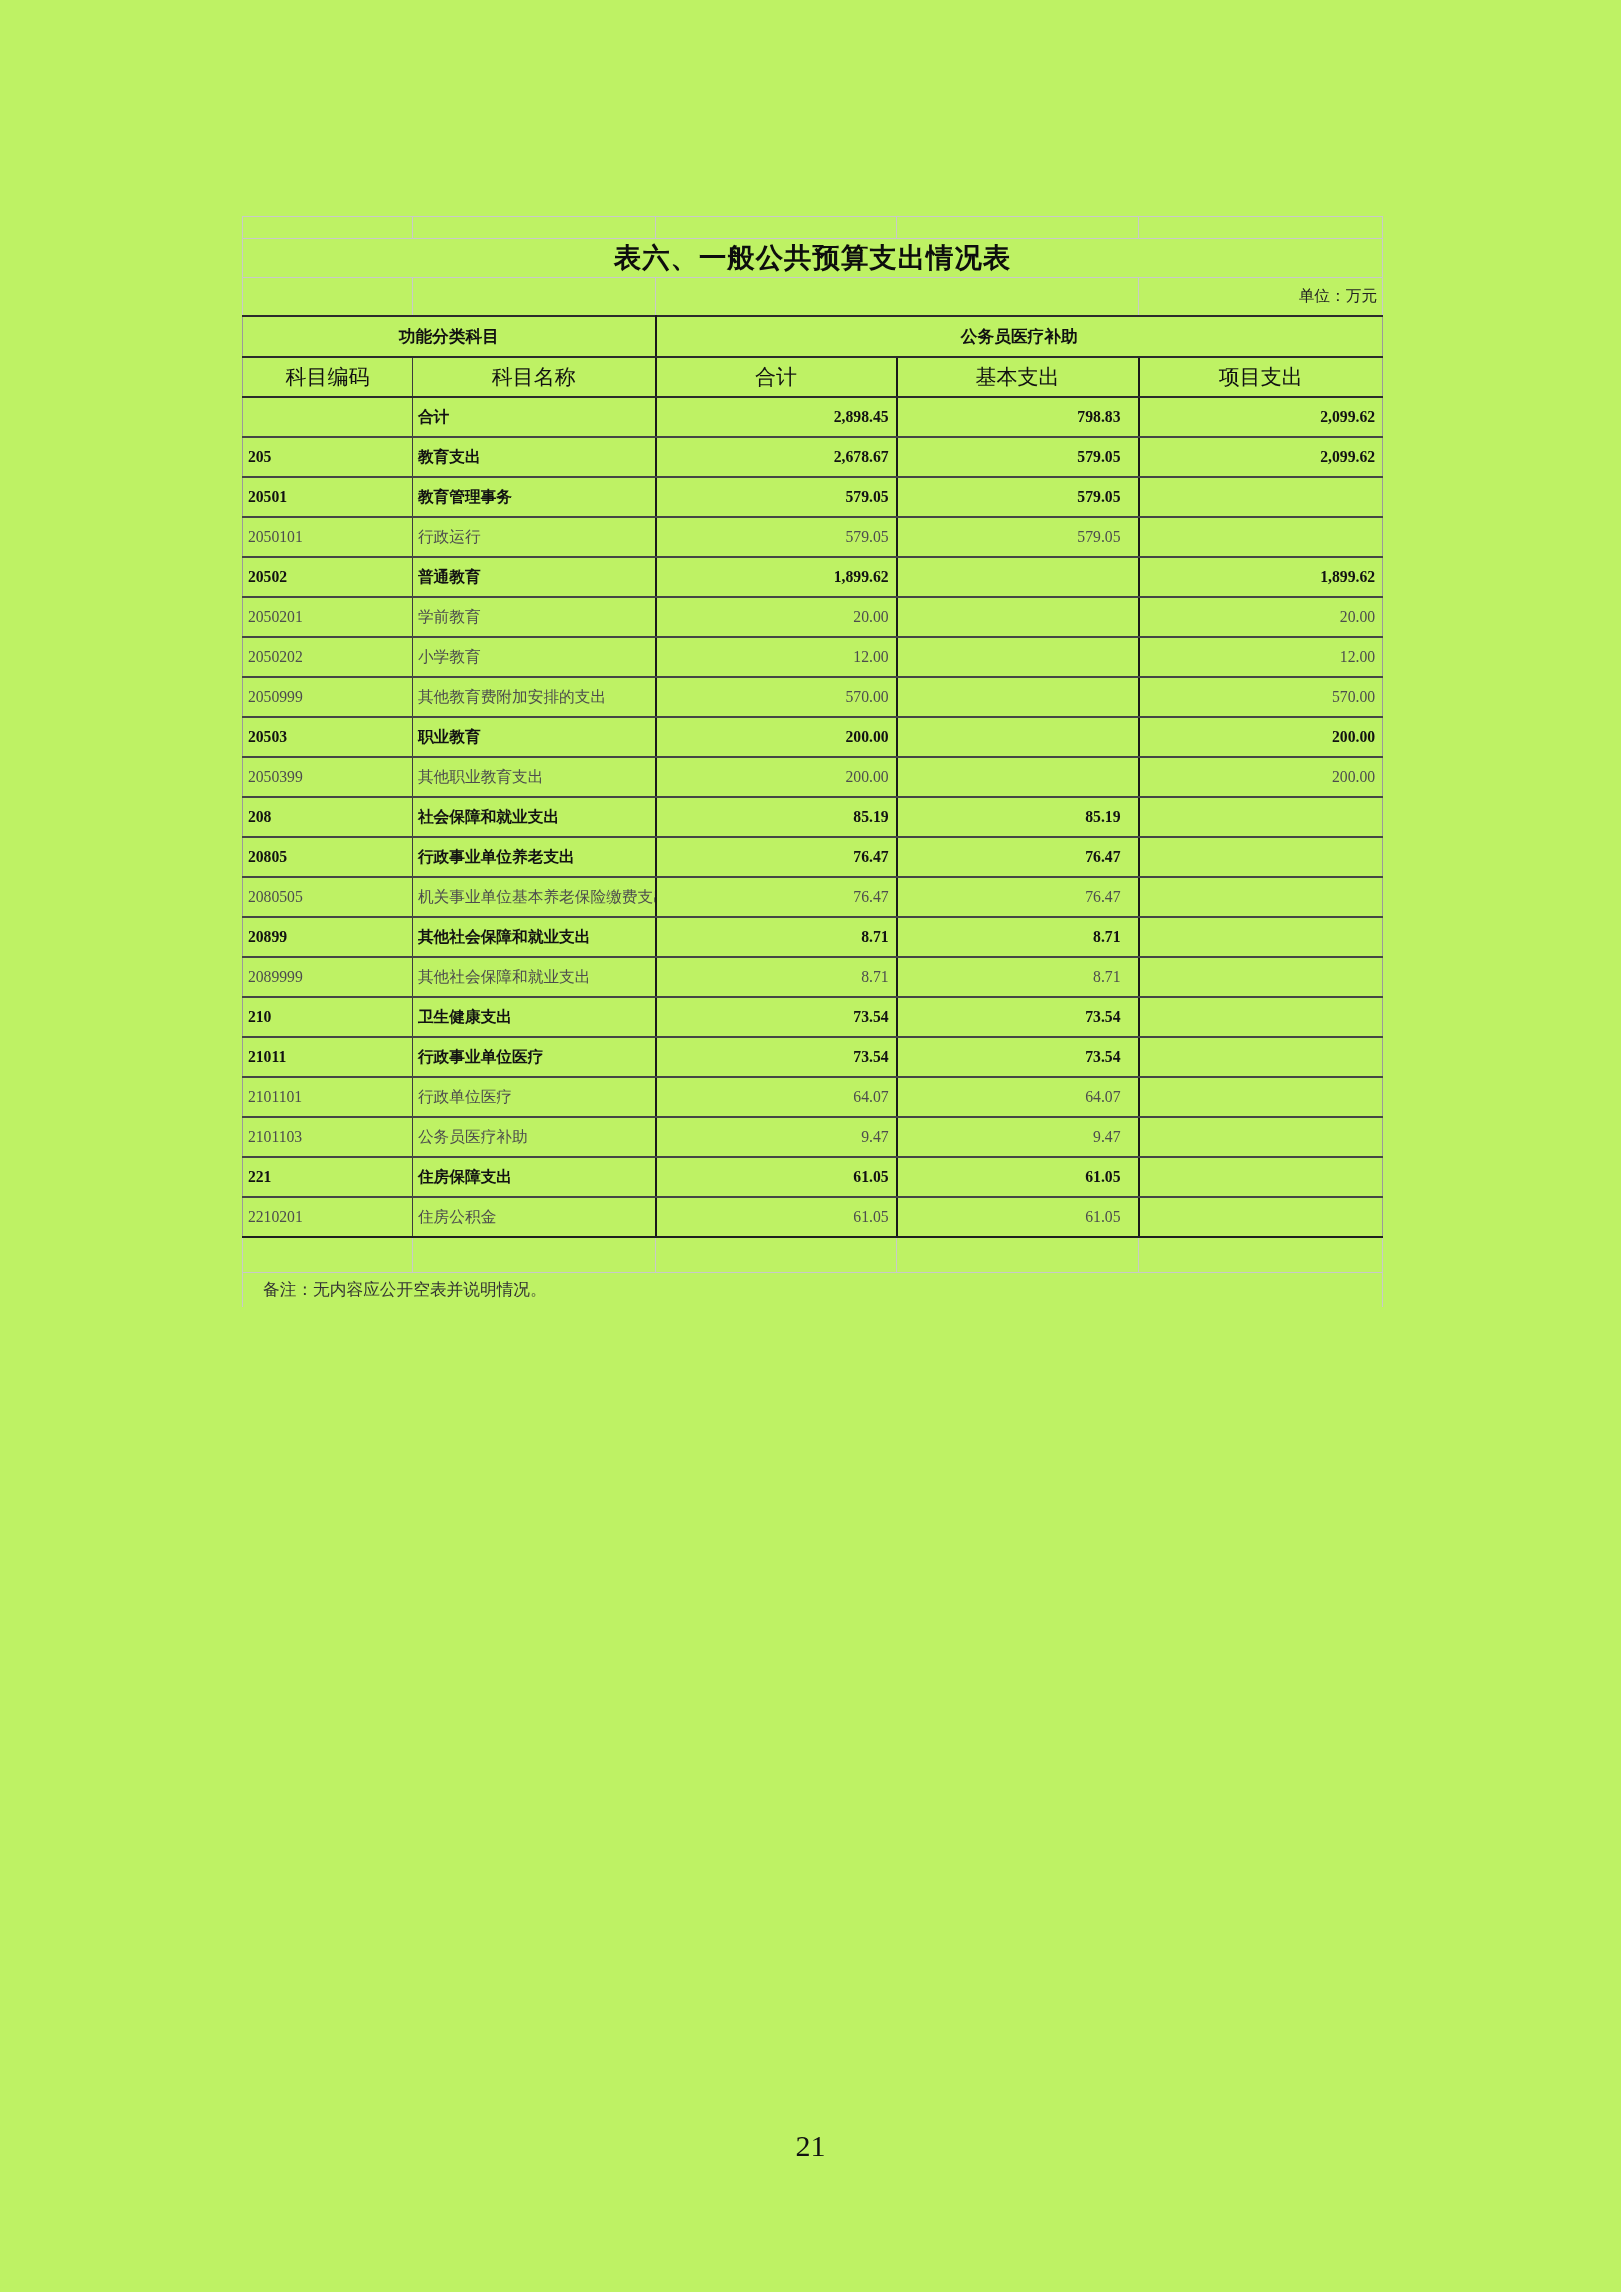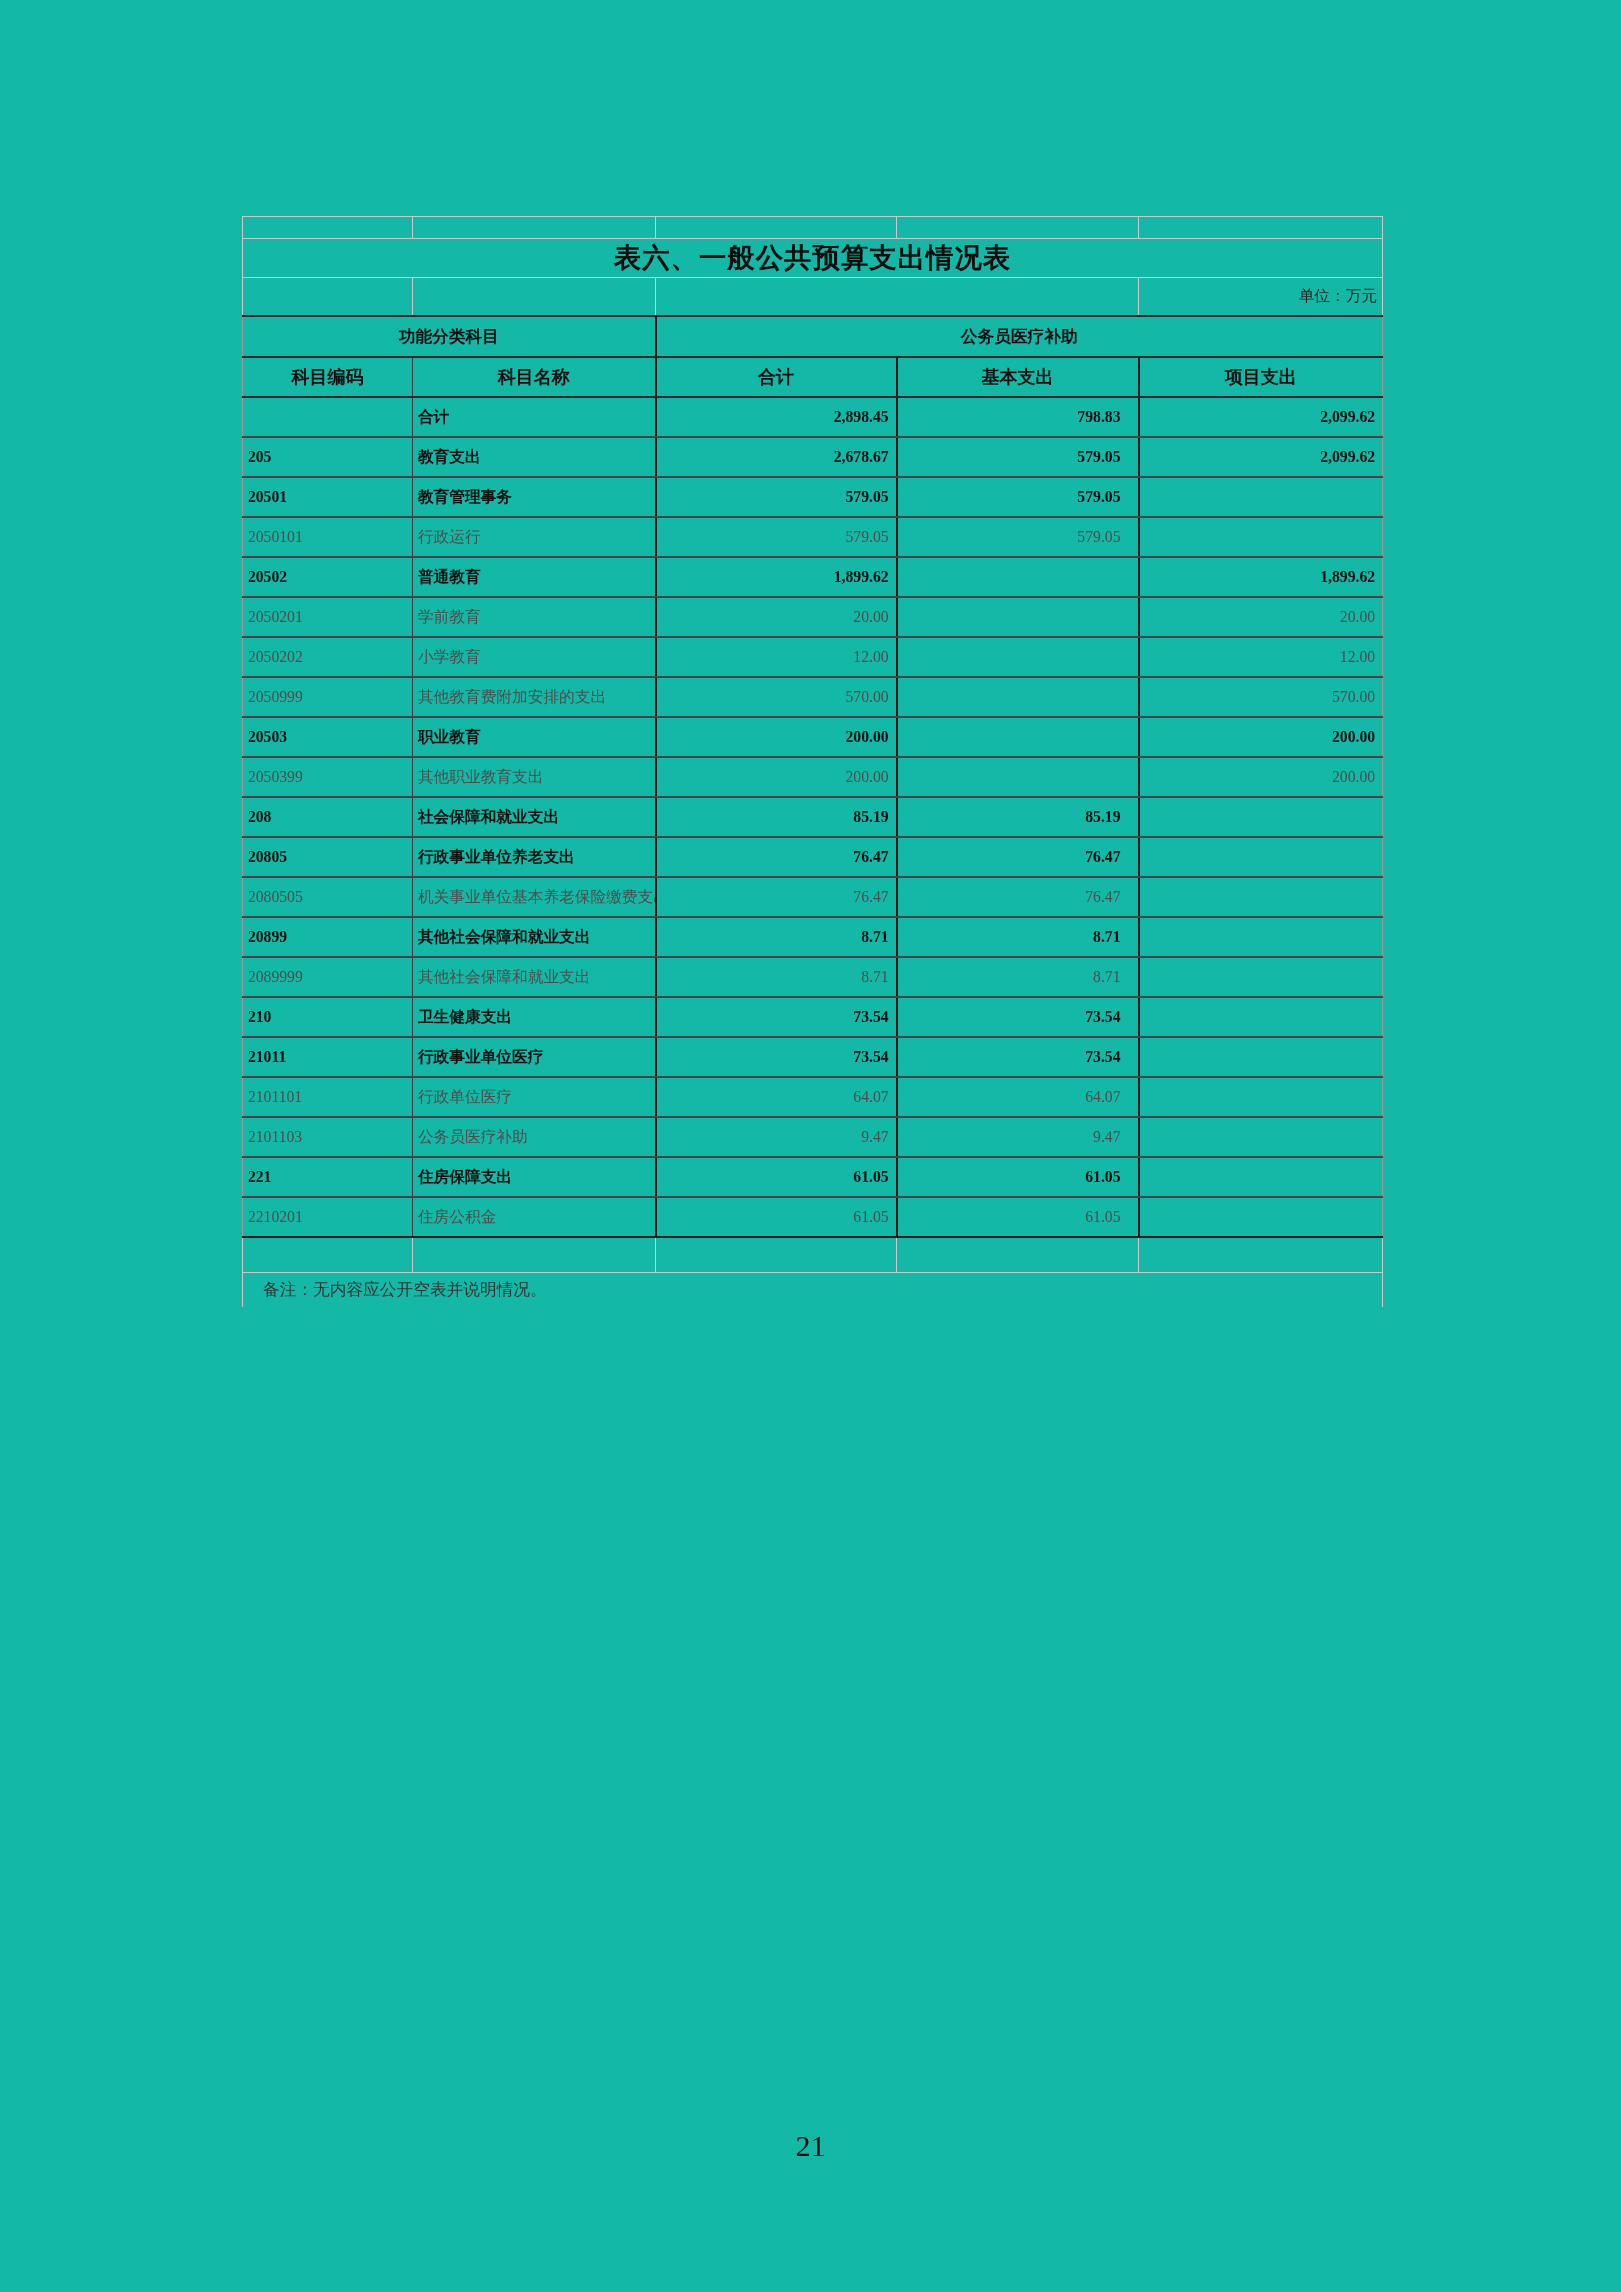--- a/index.html
+++ b/index.html
@@ -4,21 +4,21 @@
 <style>
   html, body {
     margin: 0;
     padding: 0;
     background: #ffffff;
   }
   .page {
     position: relative;
     width: 1621px;
     height: 2293px;
-    background: #14b8a6;
+    background: #bef264;
     font-family: "Liberation Serif", "DejaVu Serif", serif;
     overflow: hidden;
   }
   .budget-table {
     position: absolute;
     left: 242px;
     top: 216px;
     width: 1140px;
     border-collapse: collapse;
     table-layout: fixed;
@@ -63,22 +63,22 @@
     color: #111111;
     text-align: center;
   }
   .r-h1 th.hg-left  { border-left: 1px solid #9a9a9a; border-right: 2px solid #191919; }
   .r-h1 th.hg-right { border-right: 1px solid #9a9a9a; }
 
   .r-h2 { height: 40px; }
   .r-h2 th {
     border-top: 2.9px solid #2b2b2b;
     border-bottom: 2.9px solid #2b2b2b;
-    font-size: 18px;
-    font-weight: bold;
+    font-size: 21px;
+    font-weight: normal;
     color: #111111;
     text-align: center;
   }
   .r-h2 th:nth-child(1) { border-left: 1px solid #9a9a9a; border-right: 1px solid #3c3c3c; }
   .r-h2 th:nth-child(2) { border-right: 2px solid #191919; }
   .r-h2 th:nth-child(3) { border-right: 2px solid #191919; }
   .r-h2 th:nth-child(4) { border-right: 2px solid #191919; }
   .r-h2 th:nth-child(5) { border-right: 1px solid #9a9a9a; }
 
   

